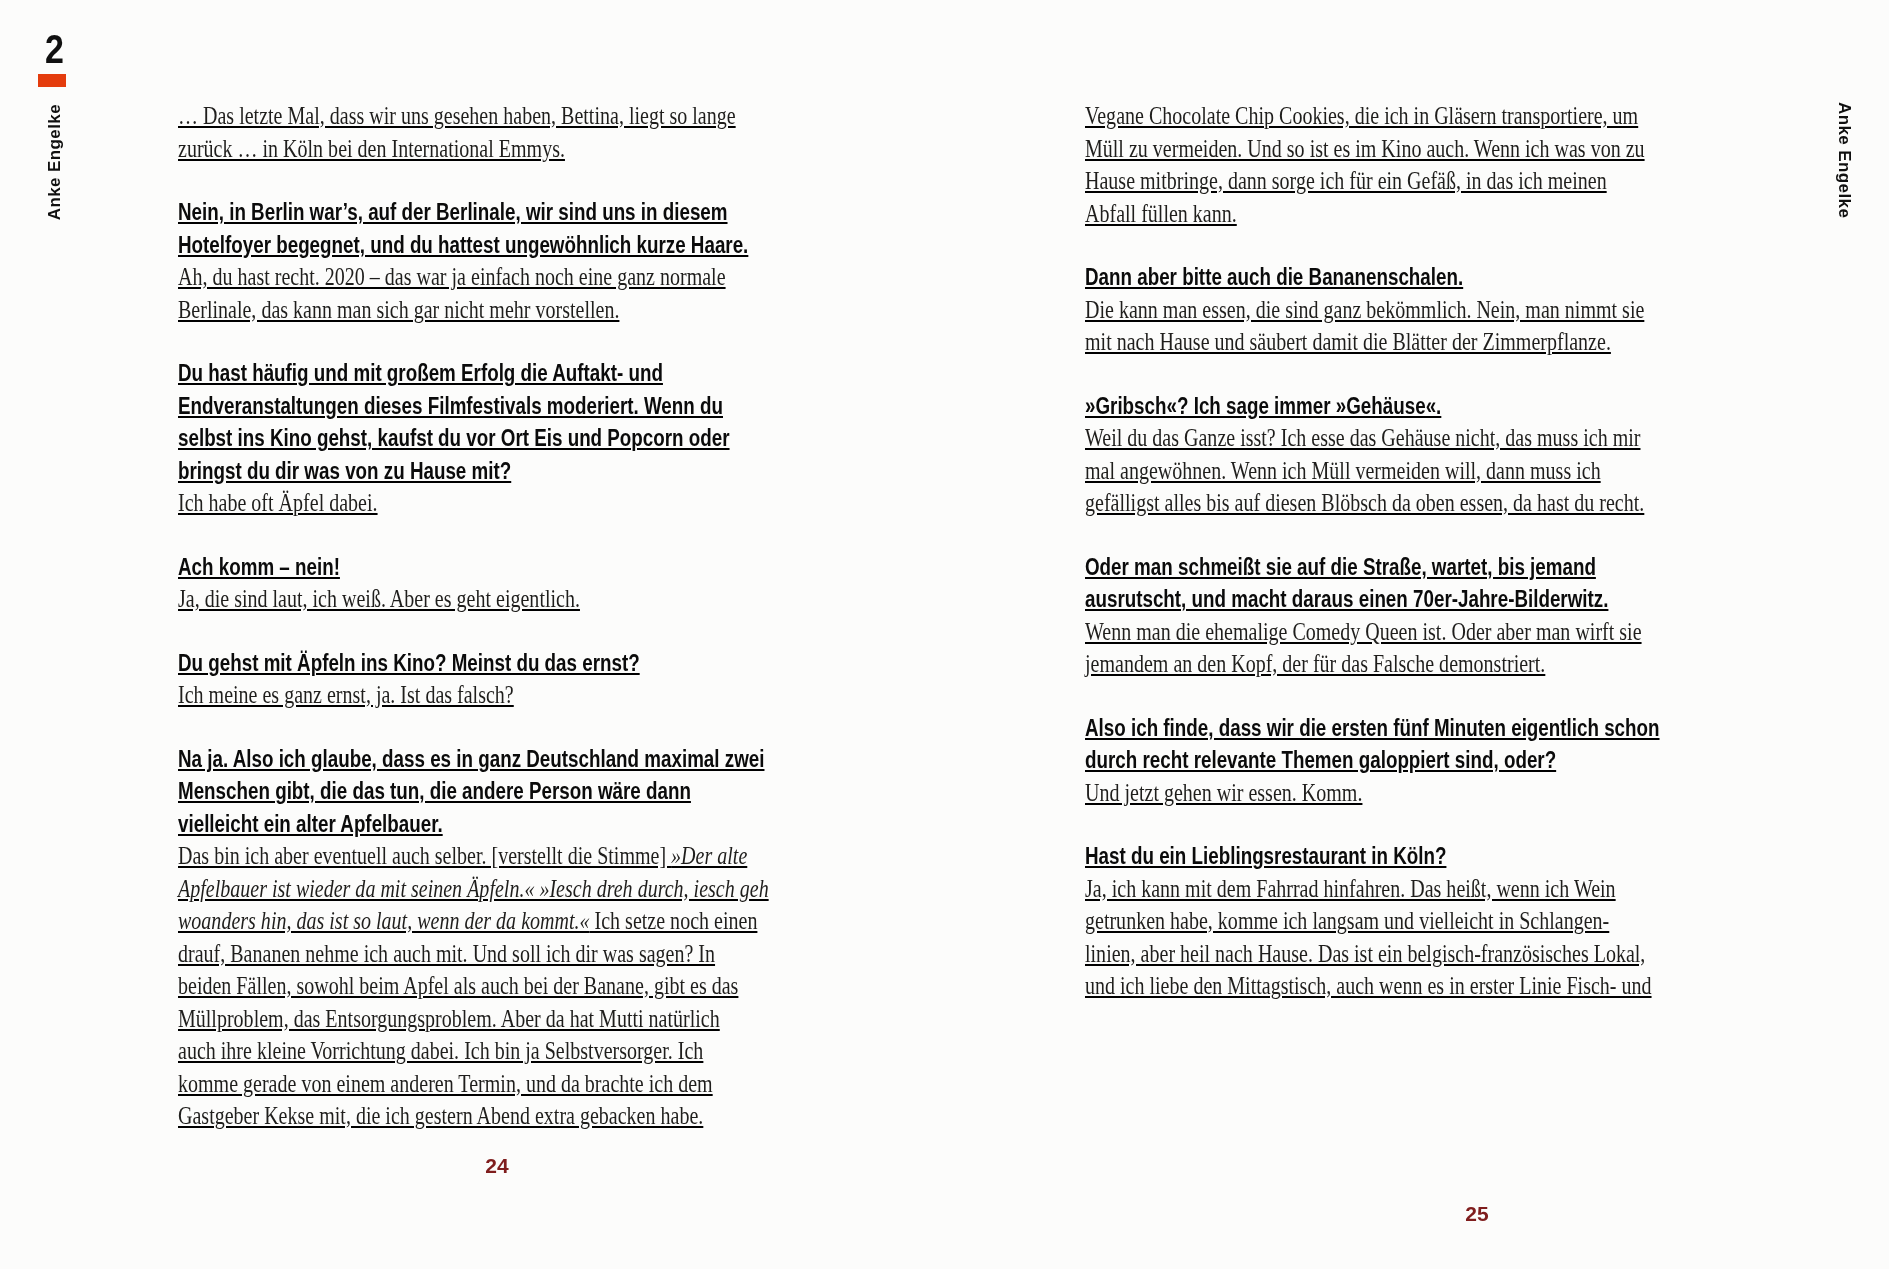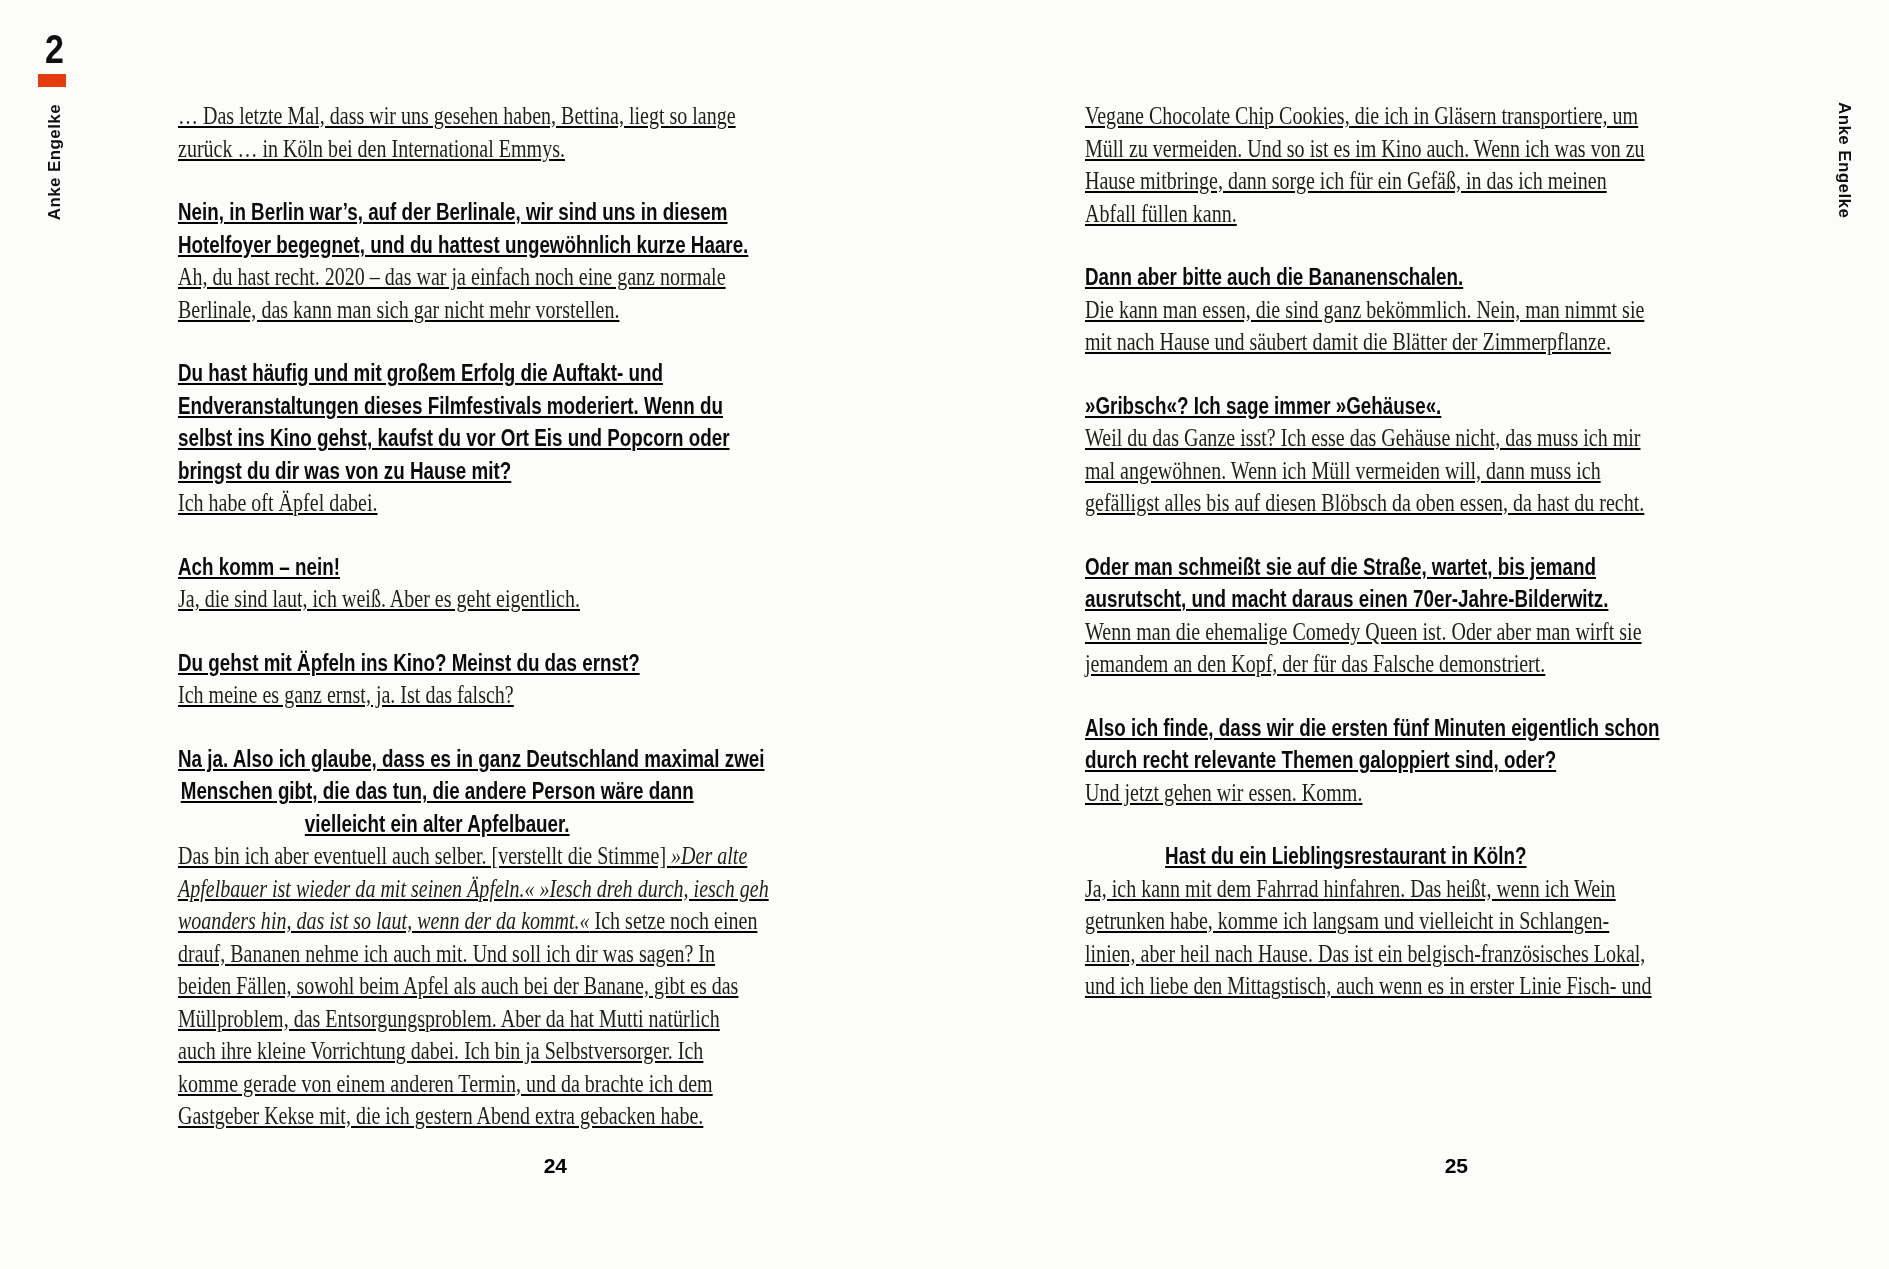--- a/index.html
+++ b/index.html
@@ -34,44 +34,44 @@
   }
   .margin-label.left  { left: 44px;  top: 104px; transform: rotate(180deg); }
   .margin-label.right { left: 1833px; top: 102px; }
 
   
   .column { position: absolute; top: 100px; }
   .column.left  { left: 178px;  width: 648px; text-decoration: underline; }
   .column.right { left: 1085px; width: 652px; text-decoration: underline; }
 
   .para { margin: 0 0 31px 0; }
-  .para:last-child { margin-bottom: 16px; text-align: center; }
+  .para:last-child { margin-bottom: 16px; }
 
   .tline { white-space: nowrap; transform-origin: 0 50%; }
   .tline.q {
     font: bold 23.5px/32.5px "Liberation Sans", sans-serif;
     color: #0b0b0b;
     transform: scaleX(.80);
   }
   .tline.a {
     font: 26px/32.5px "Liberation Serif", serif;
     color: #1f1e1c;
     transform: scaleX(.77);
   }
   .it { font-style: italic; }
 
   
   .page-number {
     position: absolute; top: 1155px; width: 140px;
-    text-align: right;
+    text-align: center;
     font: bold 21px/22px "Liberation Sans", sans-serif;
-    color: #000000;
+    color: #7f1d1d;
   }
   .page-number.pn-left  { left: 427px; }
-  .page-number.pn-right { left: 1328px; }
+  .page-number.pn-right { left: 1407px; margin-top: 48px; }
 </style>
 </head>
 <body>
 
 <div>
 
   <div class="chapter-num">2</div>
 
   <div class="chapter-bar" style="background: rgb(228, 60, 13);"></div>
 

